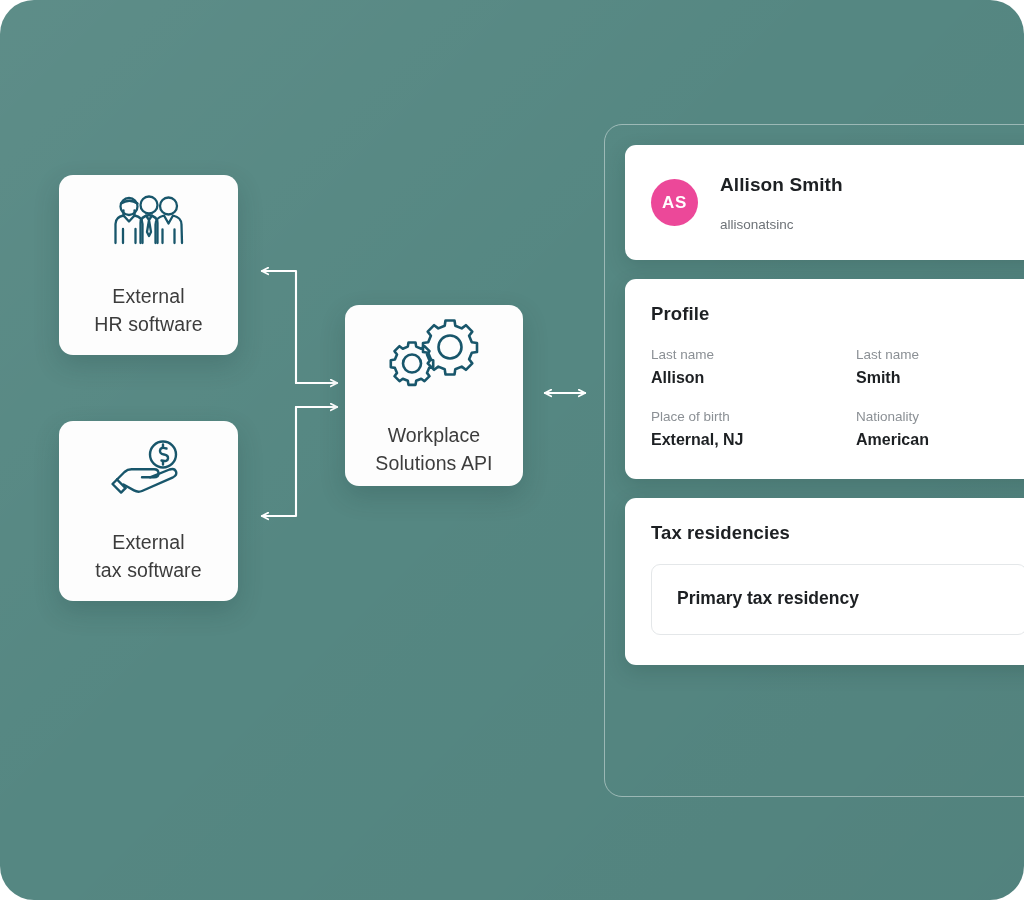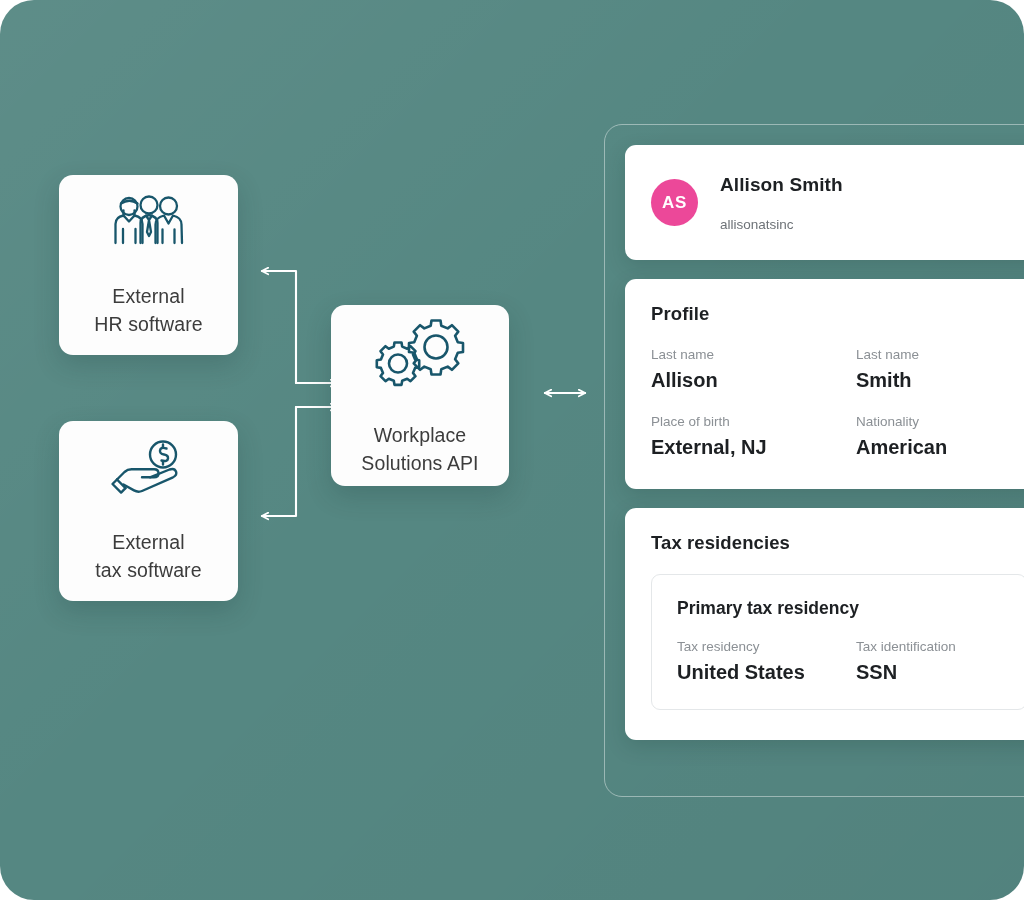--- a/index.html
+++ b/index.html
@@ -54,21 +54,21 @@
     text-align: center;
     color: #3c3c3c;
     font-size: 19.5px;
     line-height: 1.42;
     letter-spacing: .1px;
     white-space: pre-line;
   }
 
   #card-hr      { left: 59px;  top: 175px; width: 179px; height: 180px; }
   #card-tax     { left: 59px;  top: 421px; width: 179px; height: 180px; }
-  #card-api     { left: 331px; top: 305px; width: 178px; height: 181px; }
+  #card-api     { left: 345px; top: 305px; width: 178px; height: 181px; }
   #card-api .flabel { font-size: 19.5px; }
 
   
   #connectors {
     position: absolute;
     left: 0; top: 0;
     width: 1024px; height: 900px;
     pointer-events: none;
   }
 
@@ -146,21 +146,21 @@
   }
   .fld { margin-bottom: 22px; }
   .fld:nth-last-child(-n+2) { margin-bottom: 0; }
   .fld-label {
     font-size: 13.5px;
     color: #8b9095;
     white-space: nowrap;
   }
   .fld-value {
     margin-top: 7px;
-    font-size: 20px;
+    font-size: 16px;
     font-weight: 700;
     color: #1d2023;
     white-space: nowrap;
   }
 
   
   #residency-box {
     margin-top: 20px;
     border: 1px solid #e4e7e9;
     border-radius: 9px;
@@ -282,27 +282,17 @@
           <div class="fld-label">Nationality</div>
           <div class="fld-value">American</div>
         </div>
       </div>
     </div>
 
     <div class="dcard sect">
       <div class="sect-title">Tax residencies</div>
       <div id="residency-box">
         <div id="residency-title">Primary tax residency</div>
-        <div class="field-grid">
-          <div class="fld">
-            <div class="fld-label">Tax residency</div>
-            <div class="fld-value">United States</div>
-          </div>
-          <div class="fld">
-            <div class="fld-label">Tax identification</div>
-            <div class="fld-value">SSN</div>
-          </div>
-        </div>
       </div>
     </div>
 
   </div>
 </div>
 
 </body></html>

